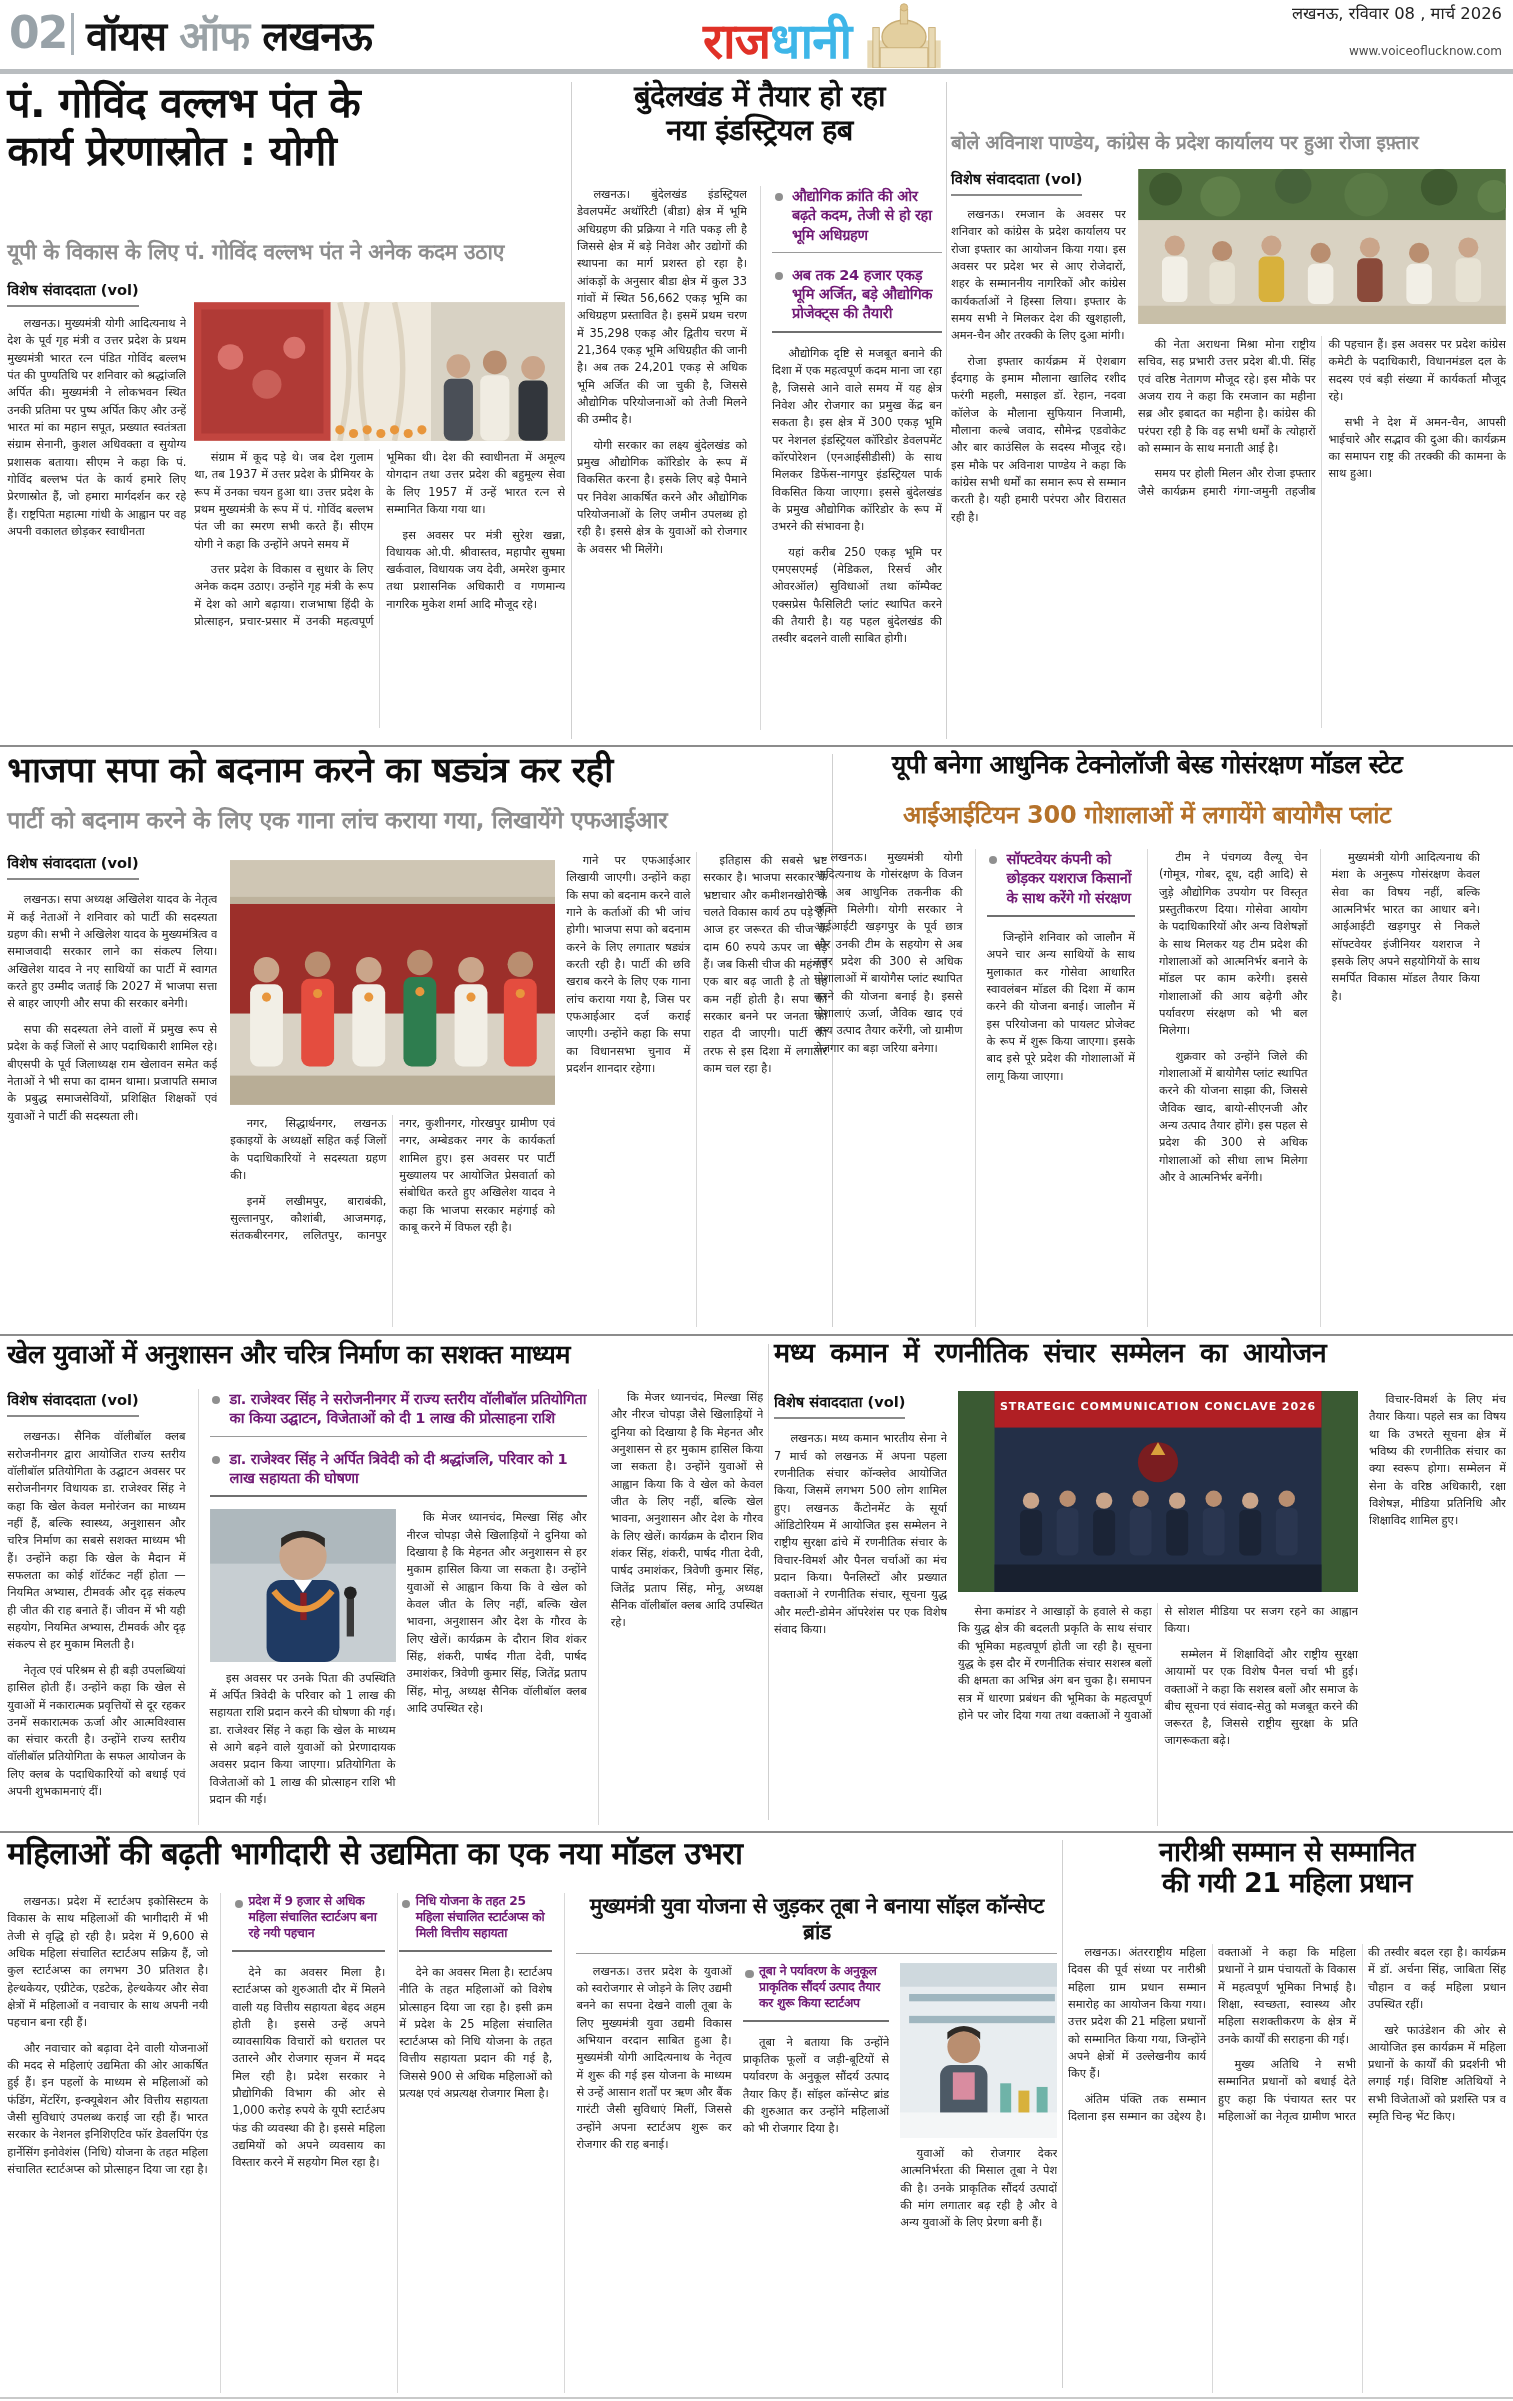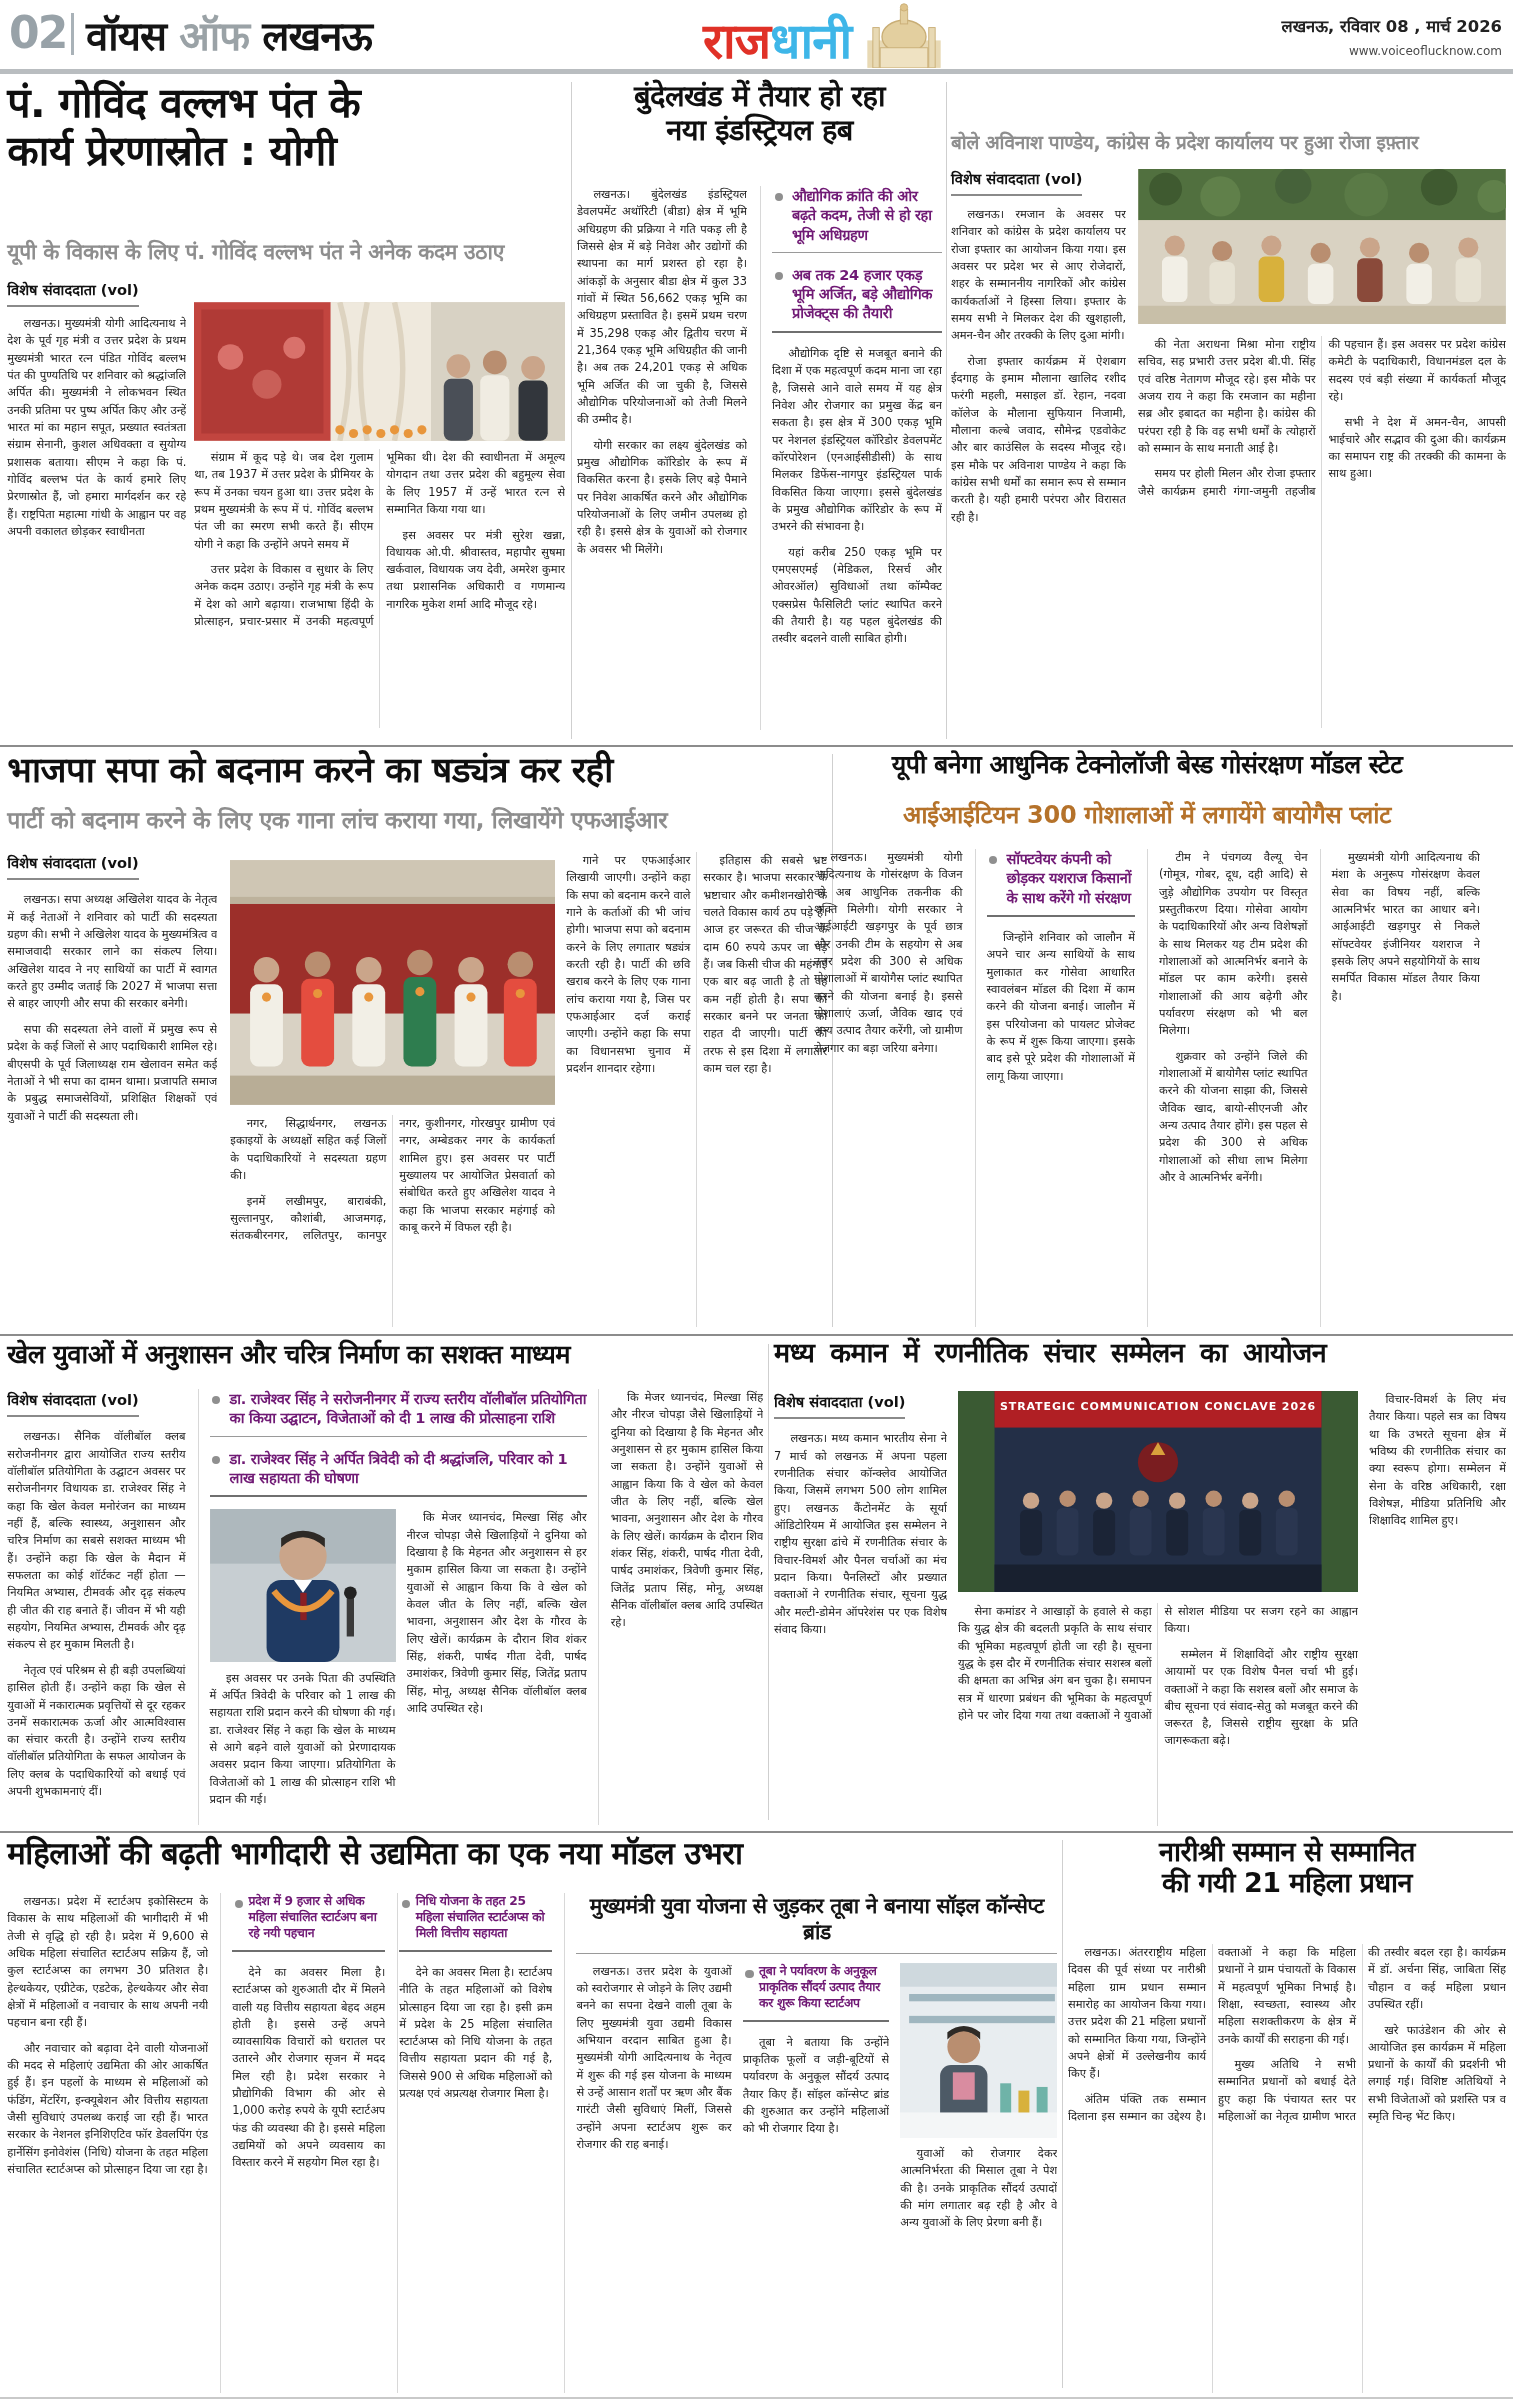--- a/index.html
+++ b/index.html
@@ -7,21 +7,21 @@
         font-family:"DejaVu Sans",sans-serif;color:#1c1c1c;overflow:hidden;}
   
   .hdr{position:absolute;left:0;top:0;width:1513px;height:68px;}
   .pageno{position:absolute;left:9px;top:7.3px;font-size:44px;font-weight:bold;color:#98a2a8;letter-spacing:-1.8px;}
   .pagesep{position:absolute;left:71px;top:12.8px;width:2.7px;height:42px;background:#a9b2b8;}
   .papername{position:absolute;left:86px;top:7.3px;font-size:40px;font-weight:bold;color:#141414;letter-spacing:-0.9px;white-space:nowrap;}
   .papername .gray{color:#9aa2a6;}
   .masthead{position:absolute;left:703px;top:5.5px;font-size:49px;font-weight:bold;letter-spacing:-0.9px;white-space:nowrap;z-index:2;}
   .m-red{color:#e03127;} .m-blue{color:#3eb6e8;text-align:center;}
   .mast-bld{position:absolute;left:849px;top:0;z-index:1;}
-  .dateline{position:absolute;right:11px;top:14px;font-size:16.4px;font-weight:bold;color:#222;}
+  .dateline{position:absolute;right:11px;top:1px;font-size:16.4px;font-weight:normal;color:#222;}
   .website{position:absolute;right:11px;top:44px;font-size:12px;color:#4a4a4a;}
   .rule-top{position:absolute;left:0;top:69px;width:1513px;height:4.6px;background:#b9bdc0;}
   
   .headline{font-weight:bold;color:#0f0f0f;white-space:pre-line;letter-spacing:-0.5px;line-height:1.16;}
   .subgray{color:#8e8e8e;font-weight:bold;letter-spacing:-0.3px;}
   .suborange{color:#b5722a;font-weight:bold;letter-spacing:-0.3px;}
   .byline{display:inline-block;font-weight:bold;font-size:14.6px;color:#111;border-bottom:2.7px solid #8a8a8a;padding-bottom:6.4px;}
   .body-t{font-size:11.4px;line-height:1.52;text-align:justify;color:#1d1d1d;}
   .body-t p{margin:0 0 8.2px 0;text-indent:16.4px;}
   .clip{overflow:hidden;}

